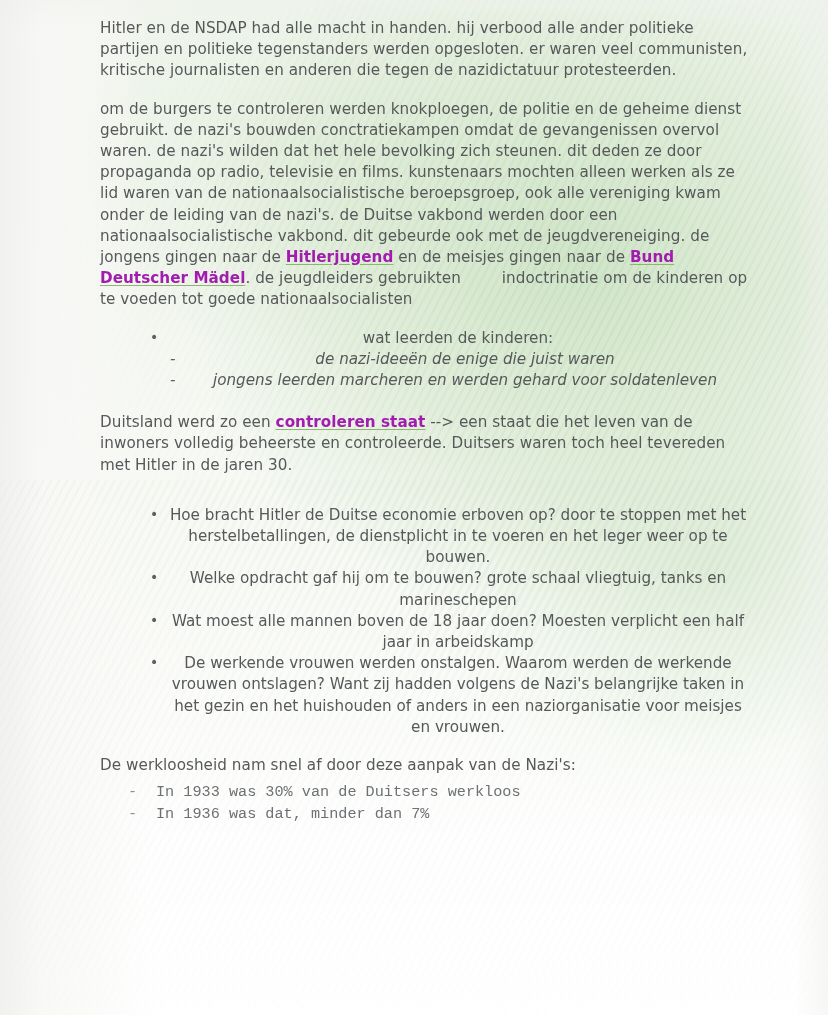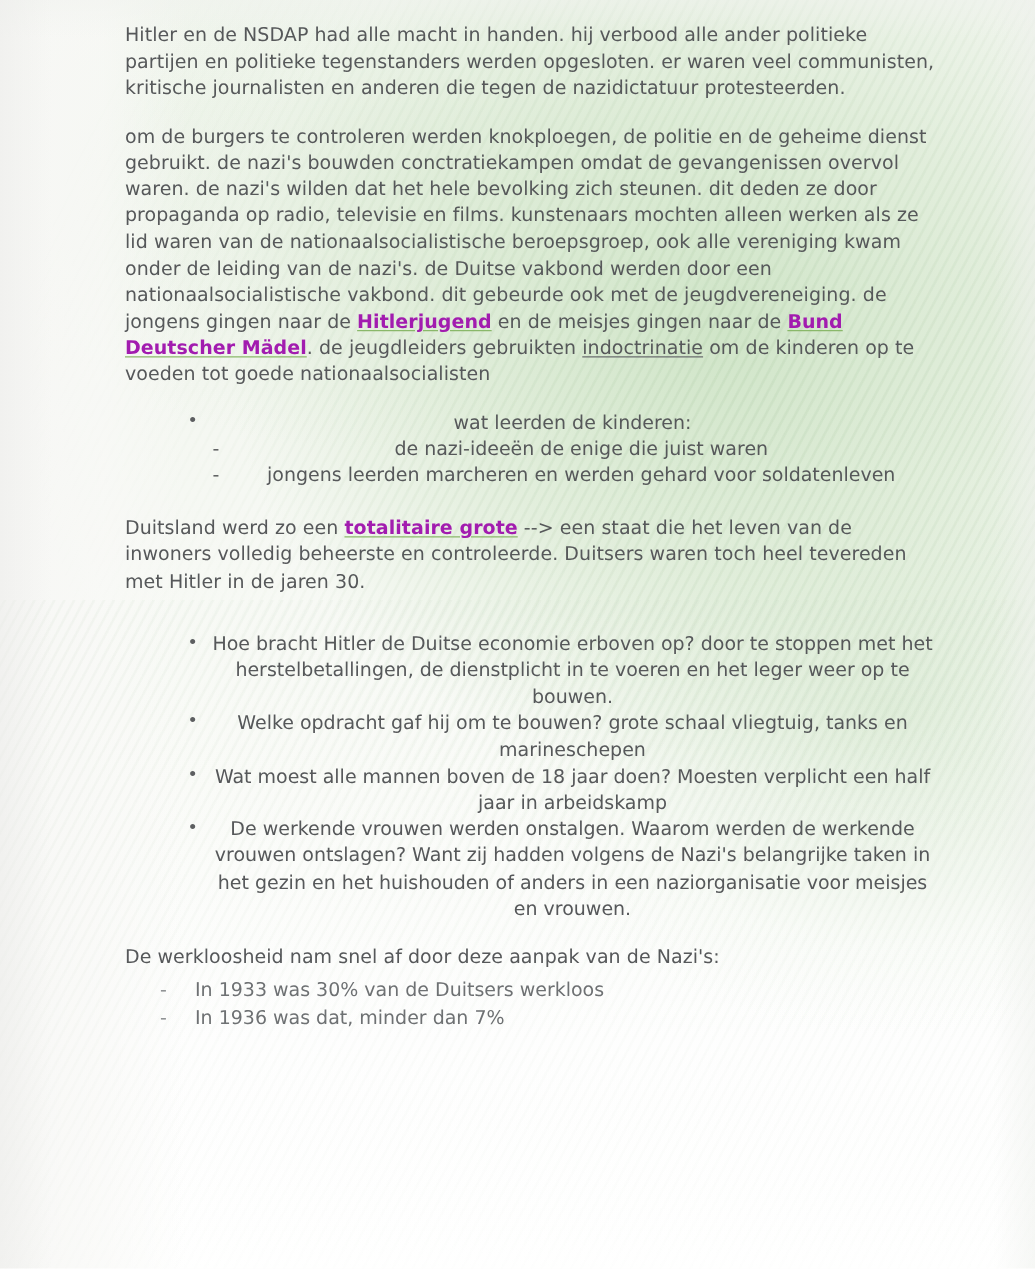--- a/index.html
+++ b/index.html
@@ -108,37 +108,39 @@
     position: absolute;
     left: -2px;
     top: -1px;
     font-size: 14px;
     color: #5d5f61;
   }
   ul.sub {
     margin: 0;
     padding: 0 0 0 2px;
     list-style: none;
+    font-style: italic;
   }
   ul.sub > li {
     position: relative;
     padding-left: 12px;
   }
   ul.sub > li::before {
     content: "-";
     position: absolute;
     left: 0;
     top: 0;
     color: #5d5f61;
   }
 
   ul.dashes {
     margin: 6px 0 12px 0;
     padding: 0 0 0 28px;
     list-style: none;
+    font-family: Liberation Mono, monospace;
   }
   ul.dashes > li {
     position: relative;
     padding-left: 28px;
     color: #6e7173;
   }
   ul.dashes > li::before {
     content: "-";
     position: absolute;
     left: 0;
@@ -147,23 +149,23 @@
   }
 
   .hl {
     color: #a21caf;
     font-weight: bold;
     text-decoration: underline;
     text-decoration-color: #8ab86a;
     text-underline-offset: 2px;
   }
   .u {
-    text-decoration: underline;
     text-underline-offset: 2px;
     text-decoration-color: #6a6c6e;
+    margin-left: 36px;
   }
   .blk-gap-sm { height: 10px; }
   .blk-gap-md { height: 17px; }
   .blk-gap-lg { height: 21px; }
 
   .blur {
     filter: blur(0.28px);
   }
 </style>
 </head>
@@ -188,21 +190,21 @@
         <span>wat leerden de kinderen:</span>
         <ul class="sub">
           <li>de nazi-ideeën de enige die juist waren</li>
           <li>jongens leerden marcheren en werden gehard voor soldatenleven</li>
         </ul>
       </li>
     </ul>
 
     <div class="blk-gap-lg"></div>
 
-    <p class="para"><span>Duitsland werd zo een </span><span class="hl">totalitaire grote</span><span> --&gt; een staat die het leven van de inwoners volledig beheerste en controleerde. Duitsers waren toch heel tevereden met Hitler in de jaren 30.</span></p>
+    <p class="para"><span>Duitsland werd zo een </span><span class="hl">controleren staat</span><span> --&gt; een staat die het leven van de inwoners volledig beheerste en controleerde. Duitsers waren toch heel tevereden met Hitler in de jaren 30.</span></p>
 
     <div class="blk-gap-sm"></div>
 
     <ul class="bullets">
       <li>Hoe bracht Hitler de Duitse economie erboven op? door te stoppen met het herstelbetallingen, de dienstplicht in te voeren en het leger weer op te bouwen.</li>
       <li>Welke opdracht gaf hij om te bouwen? grote schaal vliegtuig, tanks en marineschepen</li>
       <li>Wat moest alle mannen boven de 18 jaar doen? Moesten verplicht een half jaar in arbeidskamp</li>
       <li>De werkende vrouwen werden onstalgen. Waarom werden de werkende vrouwen ontslagen? Want zij hadden volgens de Nazi's belangrijke taken in het gezin en het huishouden of anders in een naziorganisatie voor meisjes en vrouwen.</li>
     </ul>
 

